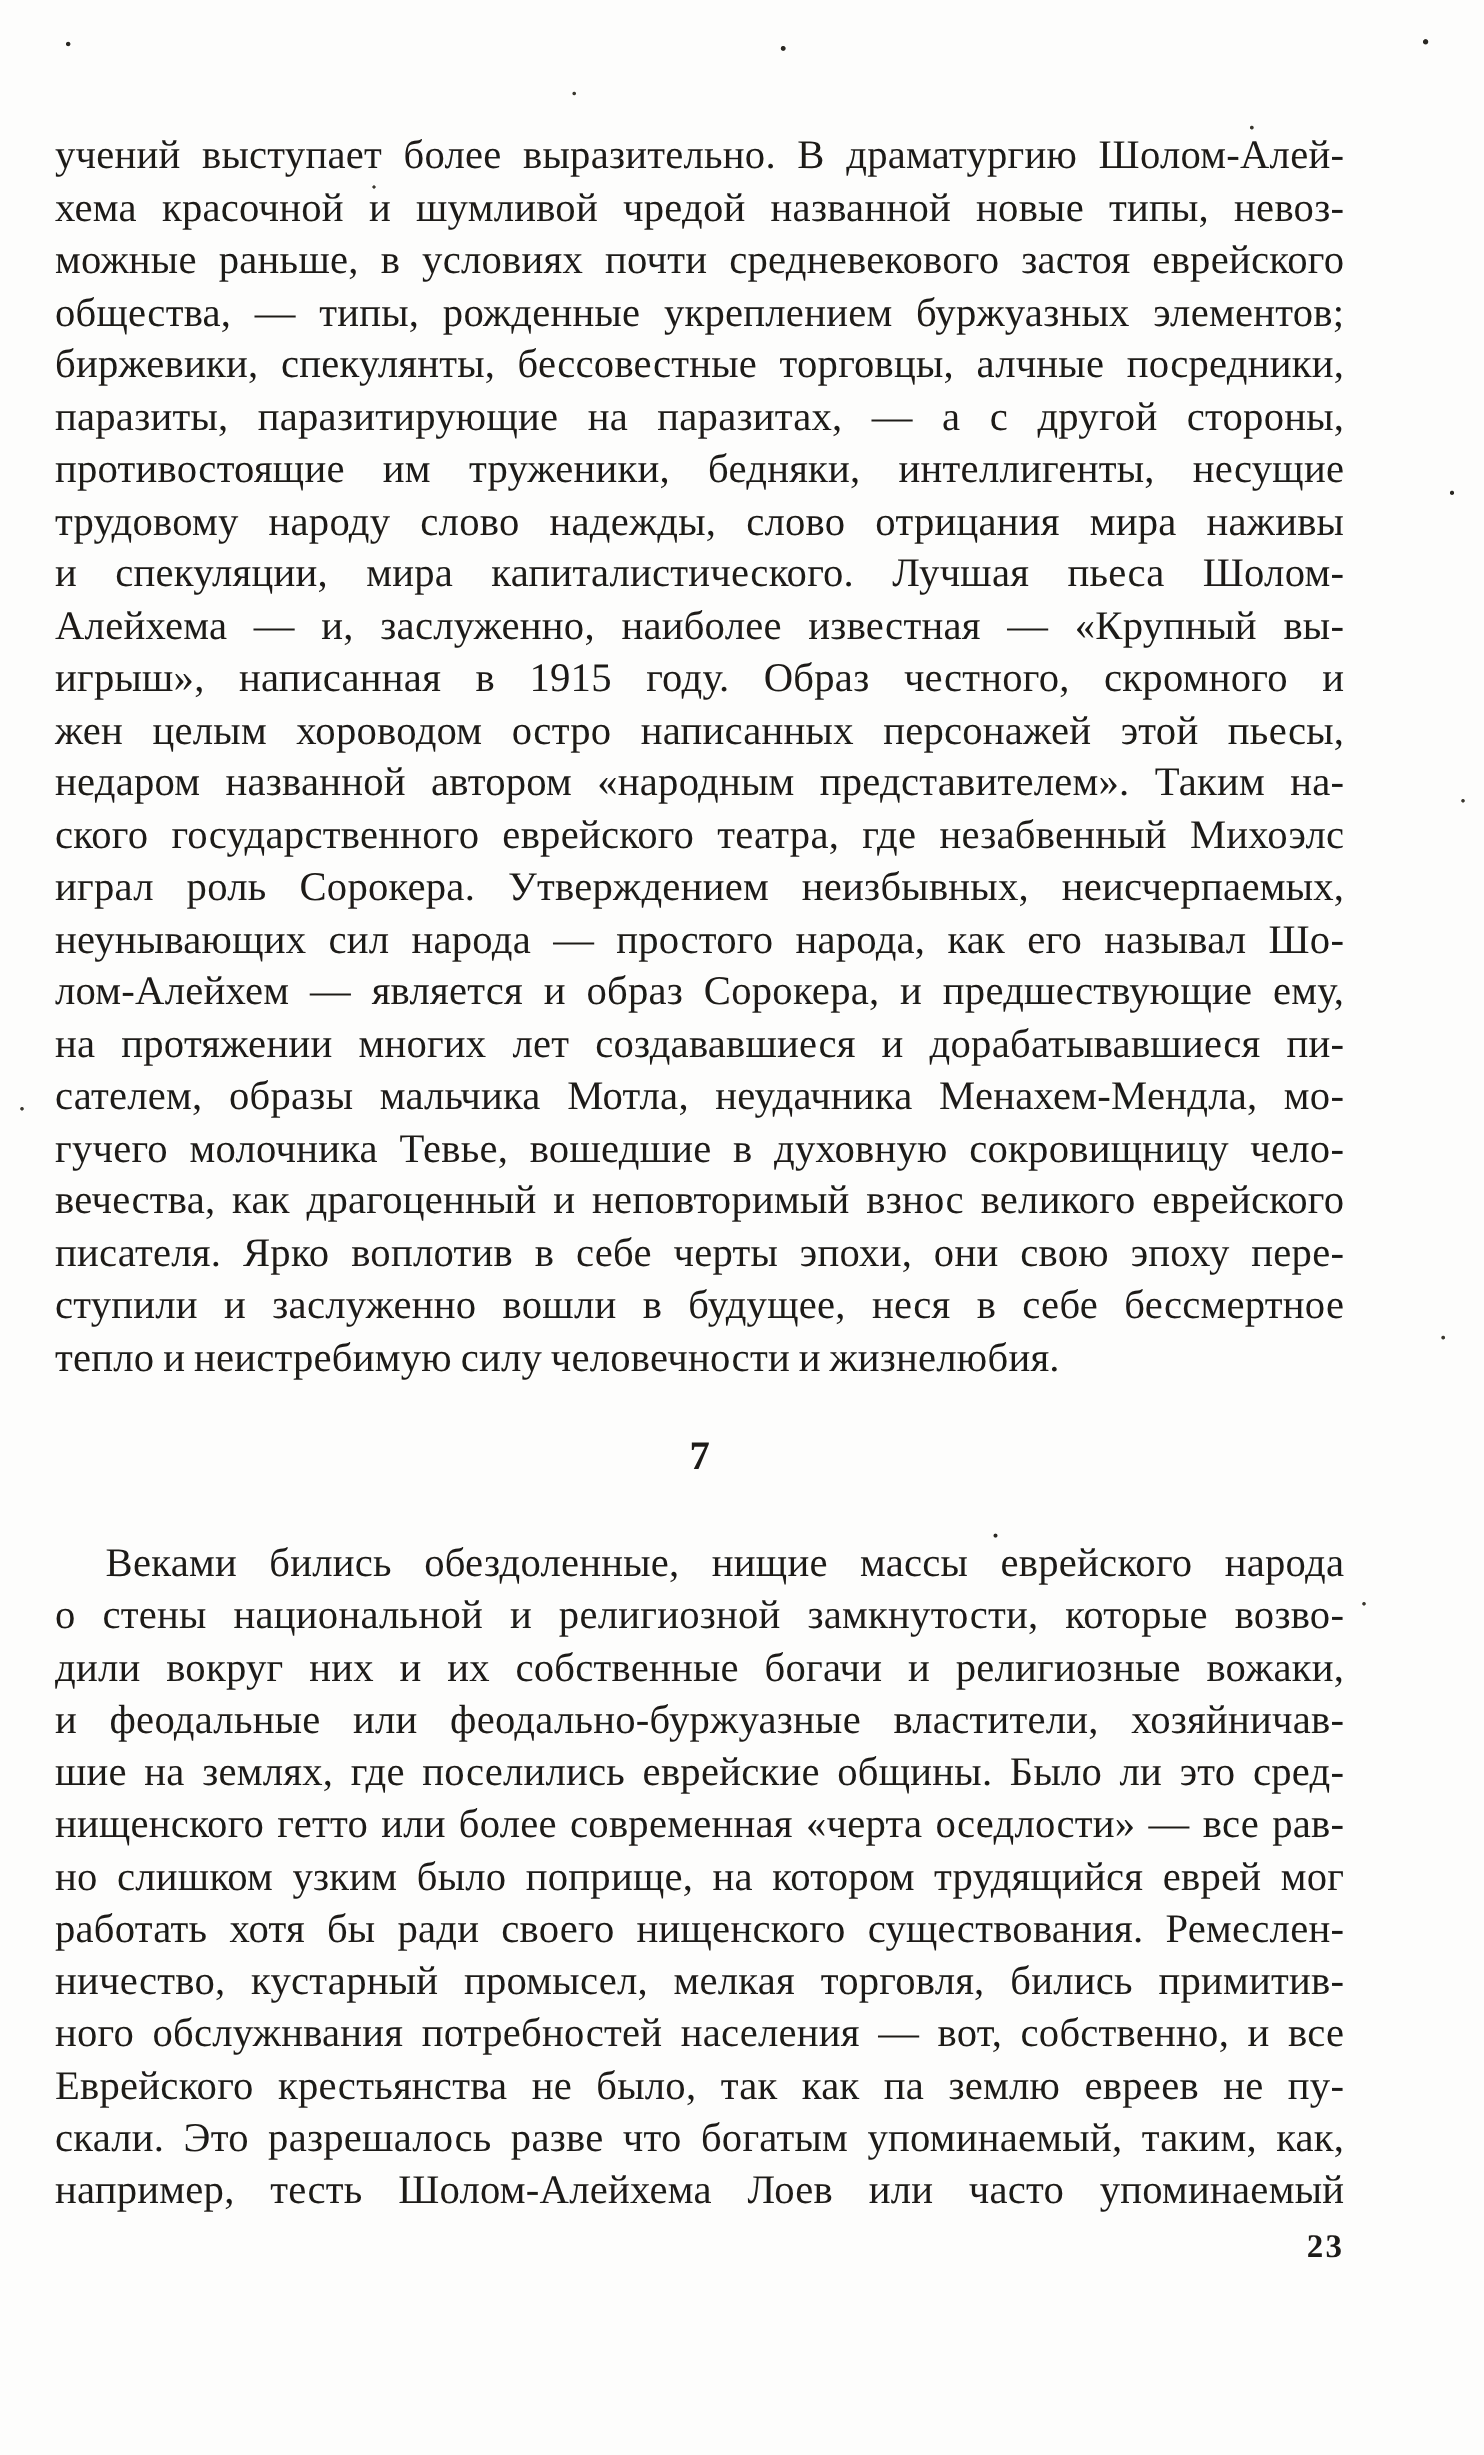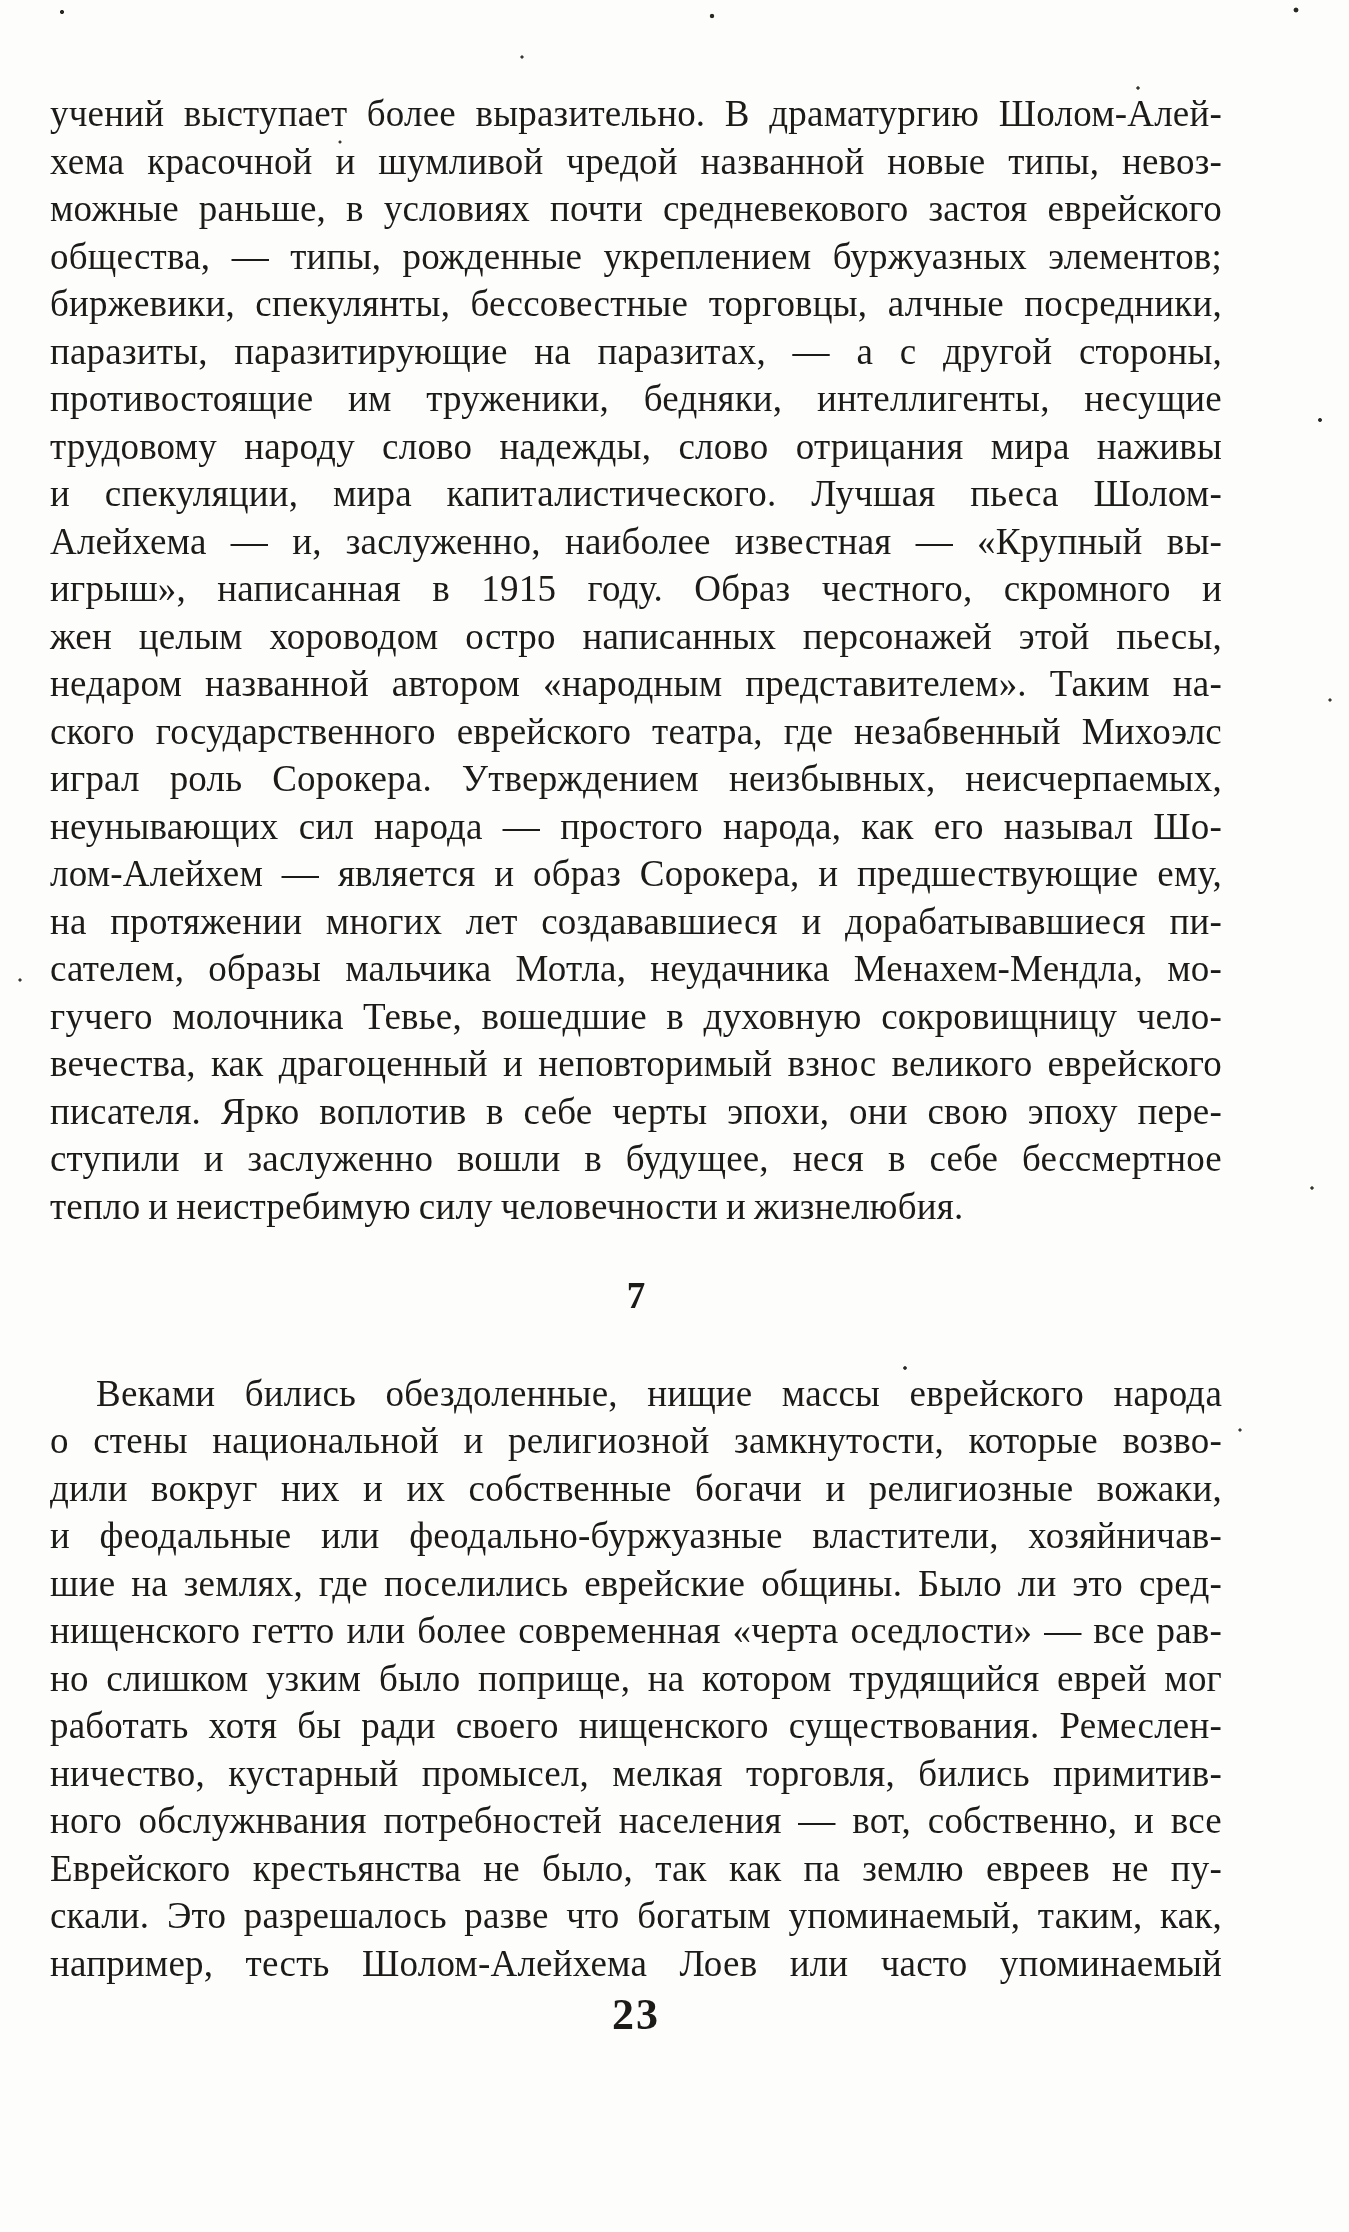--- a/index.html
+++ b/index.html
@@ -25,20 +25,21 @@
       radial-gradient(circle at 340px 142px, #3a372f 1.1px, transparent 1.9px),
       radial-gradient(circle at 1320px 420px,#2a2823 1.5px, transparent 2.3px),
       radial-gradient(circle at 1330px 700px,#3a372f 1.2px, transparent 2.0px),
       radial-gradient(circle at 20px 980px,  #3a372f 1.2px, transparent 2.0px),
       radial-gradient(circle at 1312px 1188px,#3a372f 1.3px, transparent 2.1px),
       radial-gradient(circle at 905px 1368px,#2a2823 1.4px, transparent 2.2px),
       radial-gradient(circle at 1240px 1430px,#3a372f 1.2px, transparent 2.0px),
       radial-gradient(circle at 648px 1950px,#3a372f 1.2px, transparent 2.0px),
       radial-gradient(circle at 1180px 2070px,#3a372f 1.2px, transparent 2.0px),
       radial-gradient(circle at 880px 2190px,#3a372f 1.3px, transparent 2.1px);
+    margin-top: 28px;
   }
   .para { width: 1172px; }
   .line {
     font-size: 37px;
     line-height: 47.5px;
     text-align: justify;
     text-align-last: justify;
     word-spacing: -1.5px;
     letter-spacing: 0.2px;
     white-space: normal;
@@ -50,22 +51,22 @@
     margin-top: 42px;
     margin-bottom: 50px;
     text-align: center;
     font-size: 37px;
     line-height: 47.5px;
     font-weight: bold;
   }
   .folio {
     width: 1172px;
     margin-top: 8px;
-    text-align: center;
-    font-size: 44px;
+    text-align: right;
+    font-size: 30px;
     line-height: 40px;
     font-weight: bold;
     letter-spacing: 2px;
   }
 </style>
 </head>
 <body>
 
 <div class="page">
 

